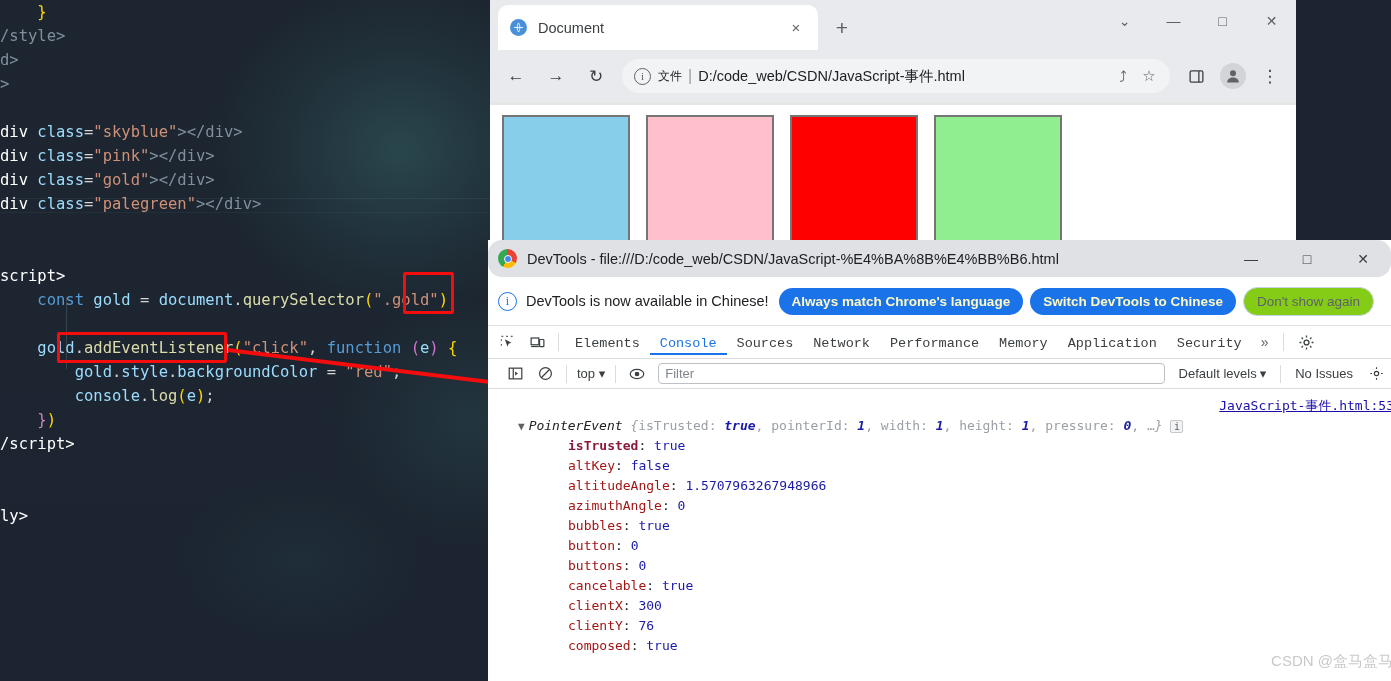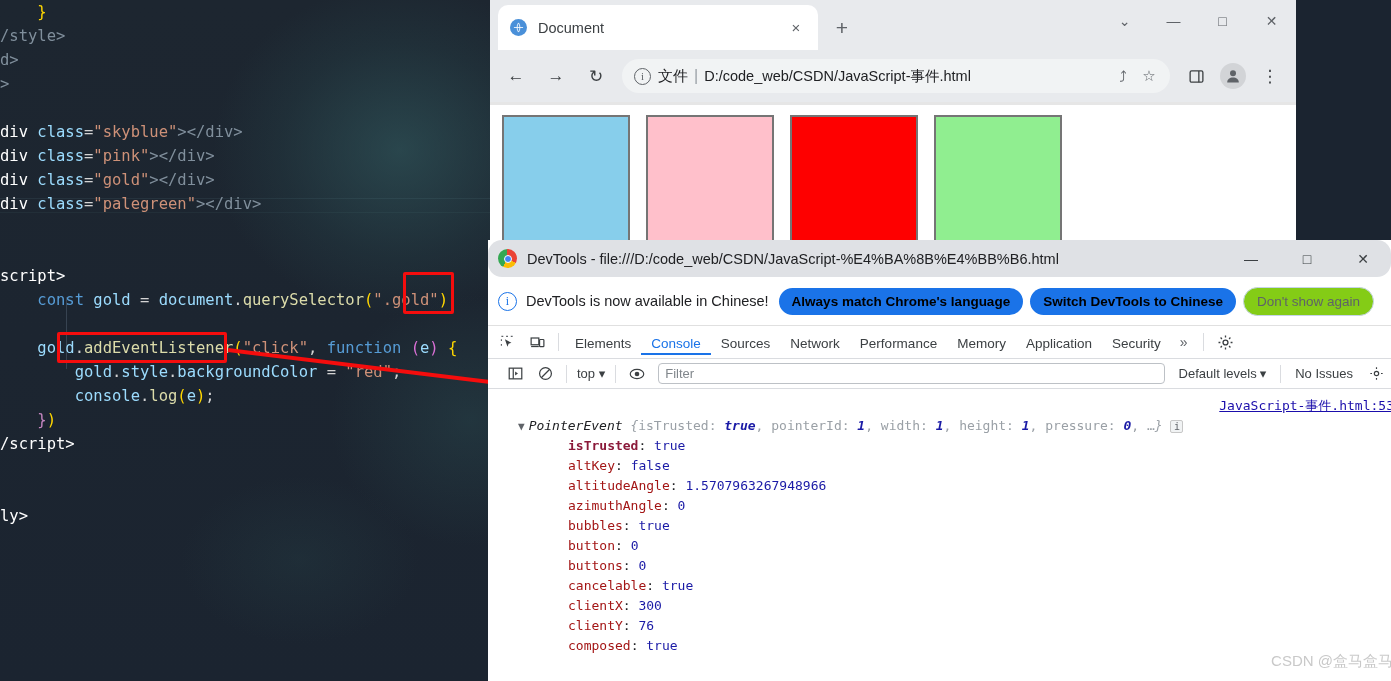--- a/index.html
+++ b/index.html
@@ -99,21 +99,21 @@
   .navbtn { width: 34px; height: 34px; margin: 0 3px; display:flex; align-items:center;
             justify-content:center; color:#3c4043; font-size: 17px; flex:none; }
   .urlbox {
     flex: 1; height: 34px; background: #f1f3f4; border-radius: 17px;
     display: flex; align-items: center; padding: 0 8px 0 12px; margin: 0 6px;
     min-width: 0;
   }
   .url-info { width: 17px; height: 17px; border: 1.4px solid #5f6368; border-radius: 50%;
               display:flex; align-items:center; justify-content:center; font-size: 11px;
               color:#5f6368; font-family:"Liberation Serif", serif; flex:none; margin-right:7px; }
-  .url-scheme { font-size: 15px; color: #202124; white-space:nowrap; }
+  .url-scheme { font-size: 12px; color: #202124; white-space:nowrap; }
   .url-sep { color:#9aa0a6; margin: 0 6px; }
   .url-text { font-size: 14.5px; color: #202124; flex: 1; white-space:nowrap; overflow:hidden; }
   .url-icon { width: 26px; height: 26px; display:flex; align-items:center; justify-content:center;
               color:#5f6368; font-size: 15px; flex:none; }
   .avatar { width: 26px; height: 26px; border-radius: 50%; background: #d2d4d7;
             display:flex; align-items:center; justify-content:center; flex:none; margin: 0 4px; }
   #viewport { position: absolute; left:0; top:102px; width: 806px; height: 141px; background: #fff;
               overflow: hidden; }
   #vp-topline { position:absolute; left:0; top:0; width:100%; height:3px; background:#e6e6e6; }
   #boxes { position: absolute; left: 12px; top: 13px; display: flex; gap: 16px; }
@@ -134,31 +134,31 @@
   .dtwinbtns { display:flex; }
   .dtwinbtn { width: 56px; height: 37px; display:flex; align-items:center; justify-content:center;
               color:#3c4043; font-size: 14px; }
 
   #dt-banner { height: 49px; background:#fff; display:flex; align-items:center; padding: 0 10px;
                border-bottom: 1px solid #e0e0e0; }
   .banner-info { width: 19px; height: 19px; border: 1.5px solid #1a73e8; border-radius:50%;
                  color:#1a73e8; font-size: 12px; display:flex; align-items:center;
                  justify-content:center; font-family:"Liberation Serif", serif; flex:none; margin-right: 9px; }
   .banner-text { font-size: 14.5px; color: #202124; margin-right: 10px; white-space:nowrap; }
-  .btn-primary { background:#1a73e8; color:#000000; border-radius: 16px; padding: 6px 13px;
+  .btn-primary { background:#1a73e8; color:#fef9c3; border-radius: 16px; padding: 6px 13px;
                  font-size: 13.5px; margin-right: 7px; white-space:nowrap; font-weight: 600; }
   .btn-outline { background:#84cc16; color:#5f6368; border: 1px solid #c6d4e8; border-radius: 16px;
                  padding: 6px 13px; font-size: 13.5px; white-space:nowrap; }
 
   #dt-tabs { height: 33px; display:flex; align-items:center; border-bottom: 1px solid #dadce0;
              padding-left: 4px; background:#fff; }
   .dt-icobtn { width: 28px; height: 28px; display:flex; align-items:center; justify-content:center;
                color:#5f6368; margin: 0 1px; flex:none; }
   .dt-sep { width:1px; height: 18px; background:#dadce0; margin: 0 6px; flex:none; }
-  .dt-tab { font-size: 13.5px; color: #3c4043; padding: 7px 10px 4px; white-space:nowrap; }
+  .dt-tab { font-size: 13.5px; color: #3c4043; padding: 7px 10px 4px; white-space:nowrap;font-family:Liberation Mono, monospace; }
   .dt-tab.active { color:#1a73e8; box-shadow: inset 0 -2px 0 #1a73e8; }
   .dt-chev { font-size: 14px; color:#5f6368; padding: 0 9px; }
   .gear { margin-left: 2px; }
 
   #dt-toolbar { height: 30px; display:flex; align-items:center; border-bottom: 1px solid #dadce0;
                 padding-left: 12px; background:#fff; }
   .ctx-select { font-size: 13px; color:#3c4043; padding: 0 4px; white-space:nowrap; }
   .filter-input { flex:1; height: 21px; border:1px solid #bdc1c6; border-radius: 4px;
                   font-size: 13px; color:#80868b; padding: 0 6px; display:flex; align-items:center;
                   margin: 0 6px; min-width: 0; background:#fff; }

